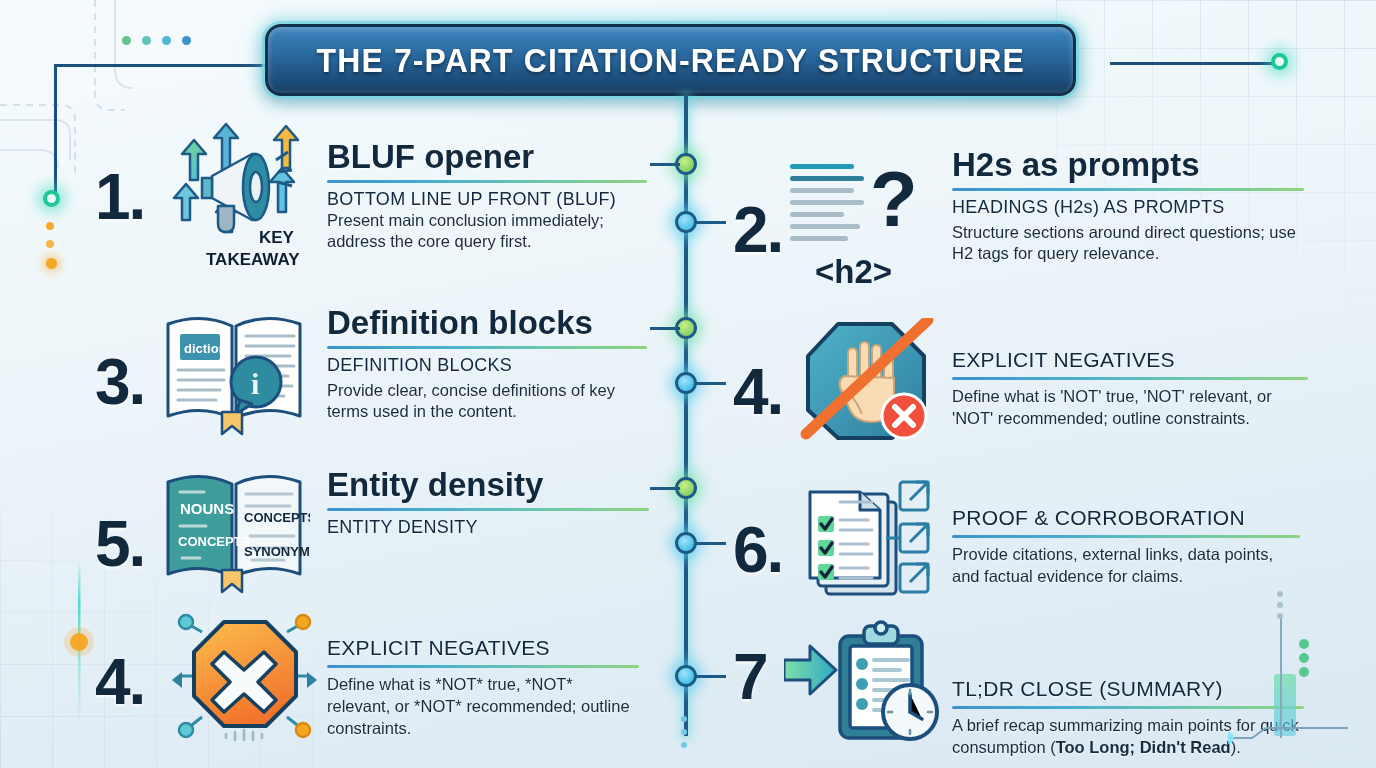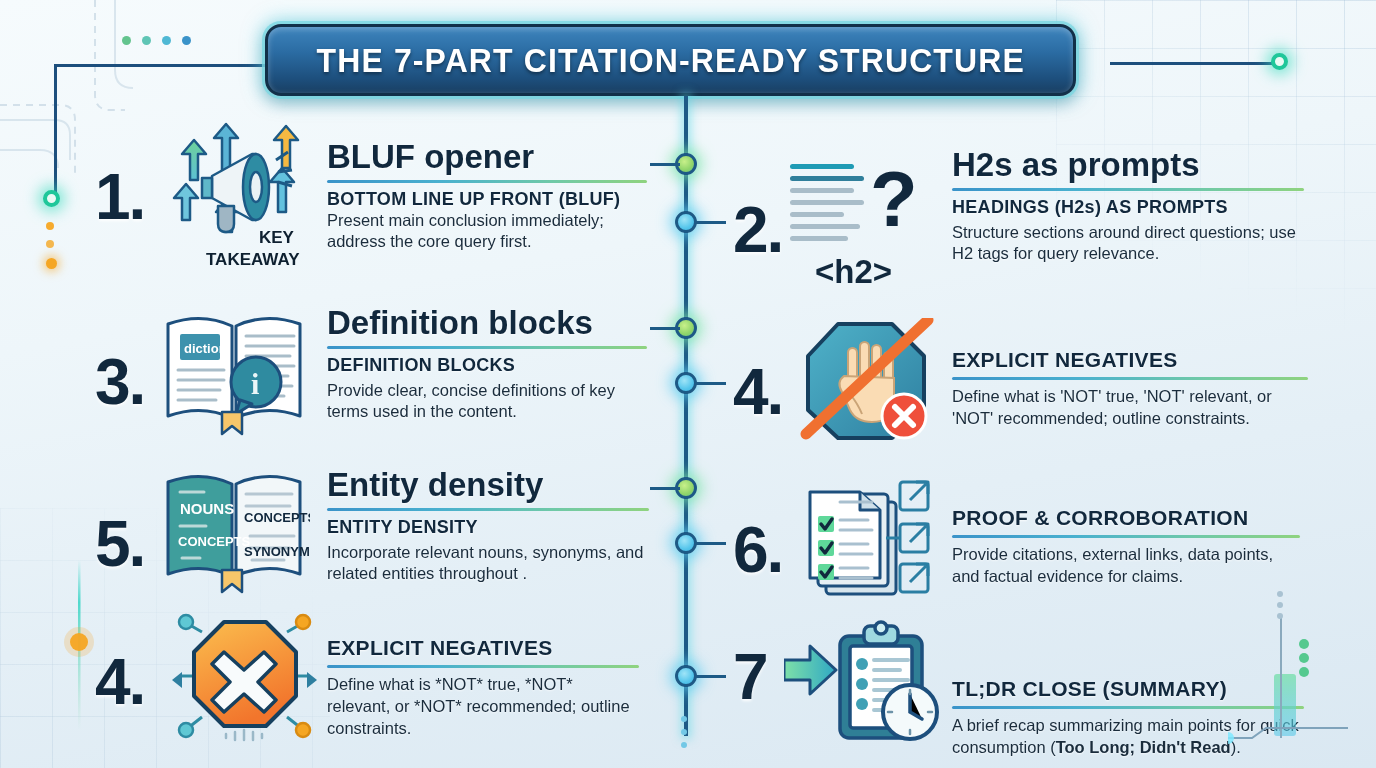--- a/index.html
+++ b/index.html
@@ -97,21 +97,21 @@
     line-height:1;letter-spacing:-2px;
     text-shadow:0 2px 3px rgba(255,255,255,.9);
   }
   .icon-box{position:absolute;}
   .txt{position:absolute;}
   .h-big{
     font-size:33px;font-weight:bold;color:#11283d;line-height:1.05;
     white-space:nowrap;text-shadow:0 1px 2px rgba(255,255,255,.8);
   }
   .h-caps{
-    font-size:18px;font-weight:bold;color:#11283d;letter-spacing:.3px;
+    font-size:18px;font-weight:normal;color:#11283d;letter-spacing:.3px;
     white-space:nowrap;text-shadow:0 1px 2px rgba(255,255,255,.8);
   }
   .h-caps.lg{font-size:21px;}
   .rule{
     height:3px;border-radius:2px;margin:5px 0 6px;
     background:linear-gradient(90deg,#3a93c9 0%,#49b0cf 35%,#6fc9a8 70%,#8fd37f 100%);
   }
   .body{
     font-size:16.5px;color:#1a2c3c;line-height:1.32;
     text-shadow:0 1px 2px rgba(255,255,255,.7);
@@ -345,21 +345,20 @@
         <text x="84" y="56" font-family="Liberation Sans, sans-serif" font-size="13" font-weight="bold" fill="#11283d">CONCEPTS</text>
         <text x="84" y="90" font-family="Liberation Sans, sans-serif" font-size="13" font-weight="bold" fill="#11283d">SYNONYMS</text>
         <path d="M62 104 L82 104 L82 126 L72 118 L62 126 Z" fill="#f7c66a" stroke="#1d4f7d" stroke-width="2.5" stroke-linejoin="round"></path>
       </svg>
     </div>
 
     <div class="txt" style="left:327px;top:468px;width:322px;">
       <div class="h-big">Entity density</div>
       <div class="rule"></div>
       <div class="h-caps">ENTITY DENSITY</div>
-      <div class="body" style="margin-top:4px;">Incorporate relevant nouns, synonyms, and related entities throughout .</div>
     </div>
   </div>
 
   <div class="item">
     <div class="num" style="left:733px;top:518px;">6.</div>
     <div class="icon-box" style="left:800px;top:478px;">
       <svg width="140" height="125" viewBox="0 0 140 125">
         <g stroke="#1d4f7d" stroke-width="3" stroke-linejoin="round">
           <rect x="26" y="24" width="70" height="92" rx="4" fill="#d6e4ec"></rect>
           <rect x="18" y="16" width="70" height="92" rx="4" fill="#e6eff4"></rect>

